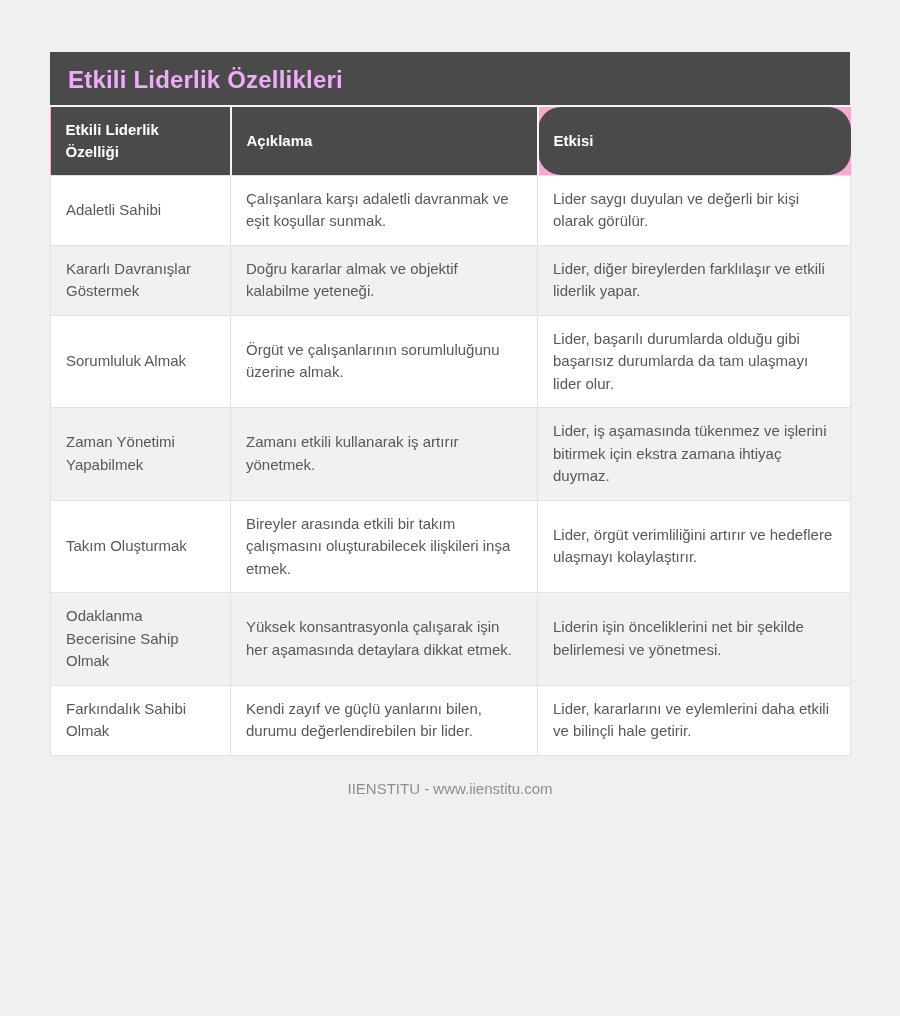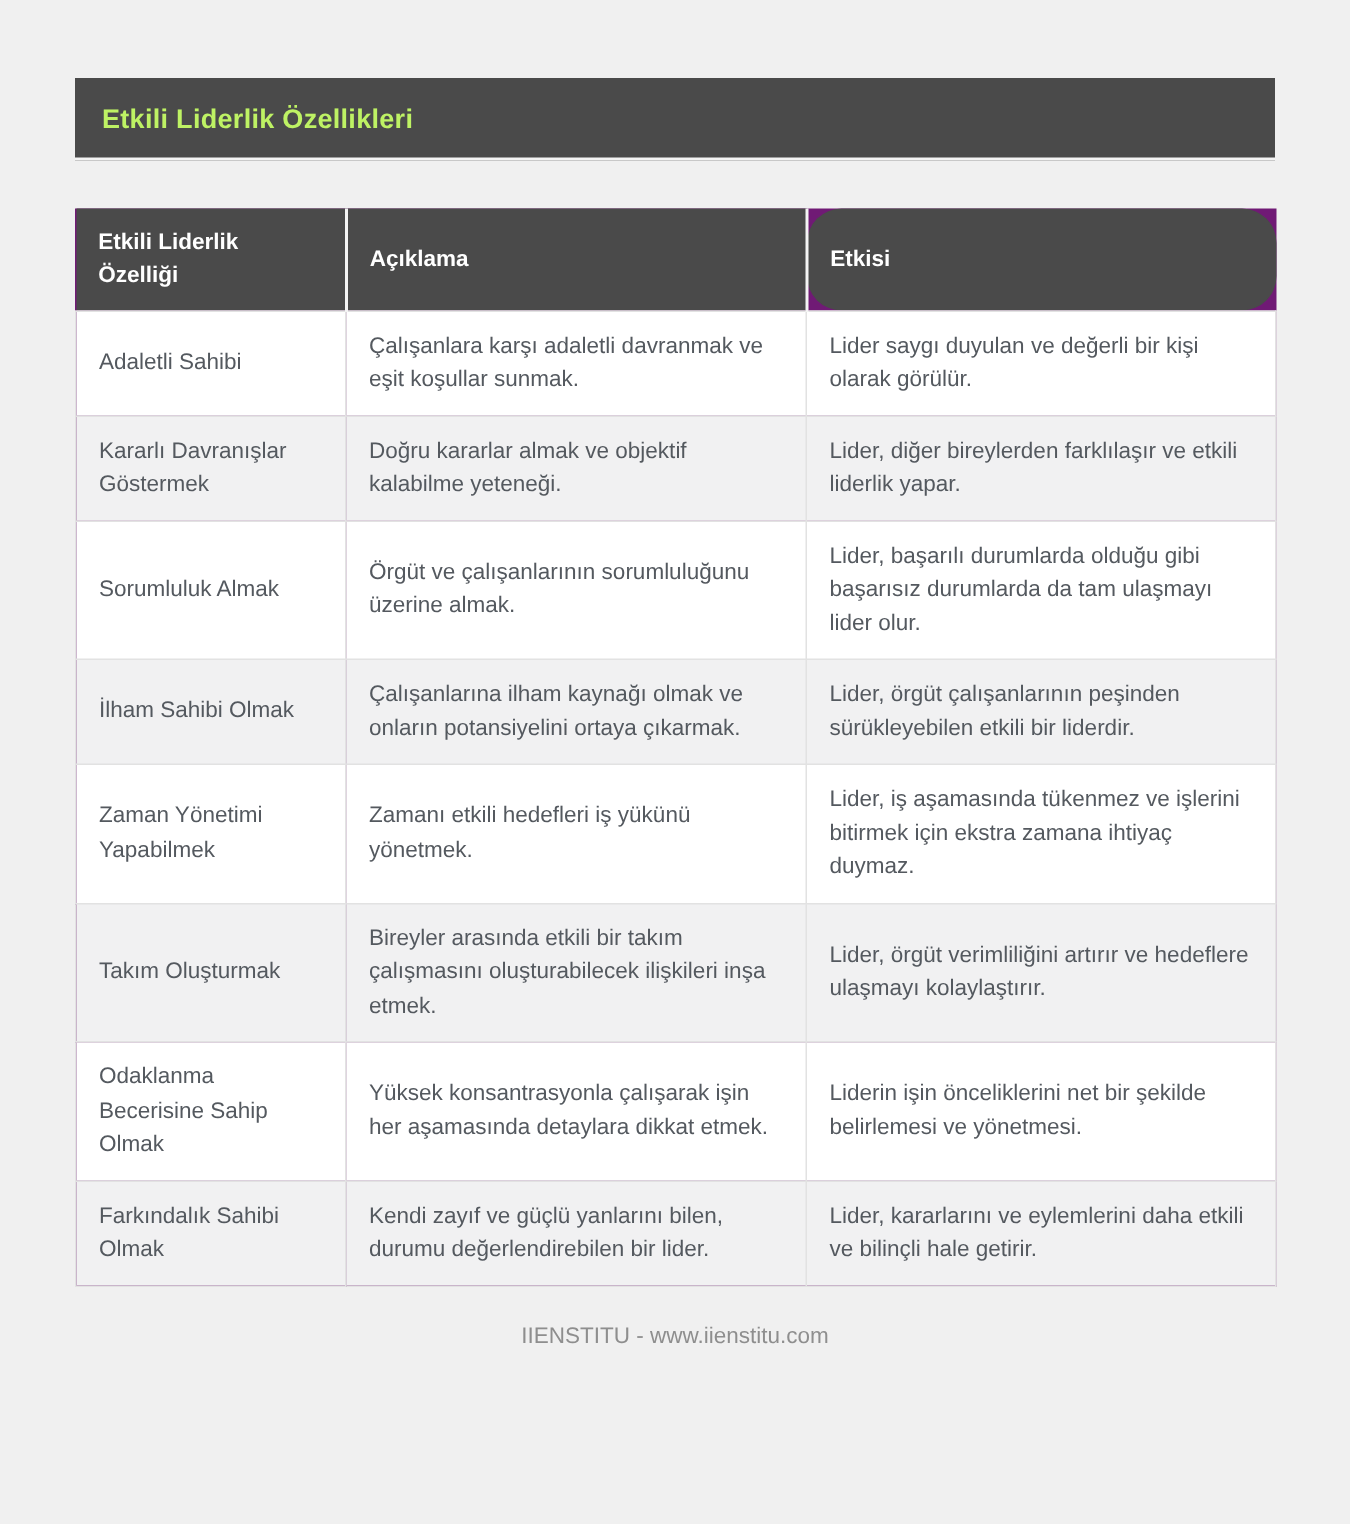--- a/index.html
+++ b/index.html
@@ -17,36 +17,35 @@
     padding-top: 52px;
   }
 
   .card {
     width: 800px;
     margin: 0 auto;
   }
 
   .card-title {
     background: var(--dark-bg, #4a4a4a);
-    color: #bef264;
-    font-size: 18px;
+    color: #f0abfc;
+    font-size: 24px;
     font-weight: bold;
     padding: 14px 18px;
     height: 55px;
     line-height: 27px;
     border-bottom: 2px solid #f4f4f4;
     letter-spacing: 0.2px;
   }
 
   table.lead-table {
     width: 800px;
     border-collapse: collapse;
     table-layout: fixed;
-    background: #701a75;
-    margin-top: 32px;
+    background: #f9a8d4;
   }
 
   table.lead-table col.c1 { width: 180px; }
   table.lead-table col.c2 { width: 307px; }
   table.lead-table col.c3 { width: 313px; }
 
   table.lead-table thead th {
     background: var(--dark-bg, #4a4a4a);
     color: #ffffff;
     font-size: 15px;
@@ -116,27 +115,22 @@
             <td>Kararlı Davranışlar Göstermek</td>
             <td>Doğru kararlar almak ve objektif kalabilme yeteneği.</td>
             <td>Lider, diğer bireylerden farklılaşır ve etkili liderlik yapar.</td>
           </tr>
           <tr>
             <td>Sorumluluk Almak</td>
             <td>Örgüt ve çalışanlarının sorumluluğunu üzerine almak.</td>
             <td>Lider, başarılı durumlarda olduğu gibi başarısız durumlarda da tam ulaşmayı lider olur.</td>
           </tr>
           <tr>
-            <td>İlham Sahibi Olmak</td>
-            <td>Çalışanlarına ilham kaynağı olmak ve onların potansiyelini ortaya çıkarmak.</td>
-            <td>Lider, örgüt çalışanlarının peşinden sürükleyebilen etkili bir liderdir.</td>
-          </tr>
-          <tr>
             <td>Zaman Yönetimi Yapabilmek</td>
-            <td>Zamanı etkili hedefleri iş yükünü yönetmek.</td>
+            <td>Zamanı etkili kullanarak iş artırır yönetmek.</td>
             <td>Lider, iş aşamasında tükenmez ve işlerini bitirmek için ekstra zamana ihtiyaç duymaz.</td>
           </tr>
           <tr>
             <td>Takım Oluşturmak</td>
             <td>Bireyler arasında etkili bir takım çalışmasını oluşturabilecek ilişkileri inşa etmek.</td>
             <td>Lider, örgüt verimliliğini artırır ve hedeflere ulaşmayı kolaylaştırır.</td>
           </tr>
           <tr>
             <td>Odaklanma Becerisine Sahip Olmak</td>
             <td>Yüksek konsantrasyonla çalışarak işin her aşamasında detaylara dikkat etmek.</td>

